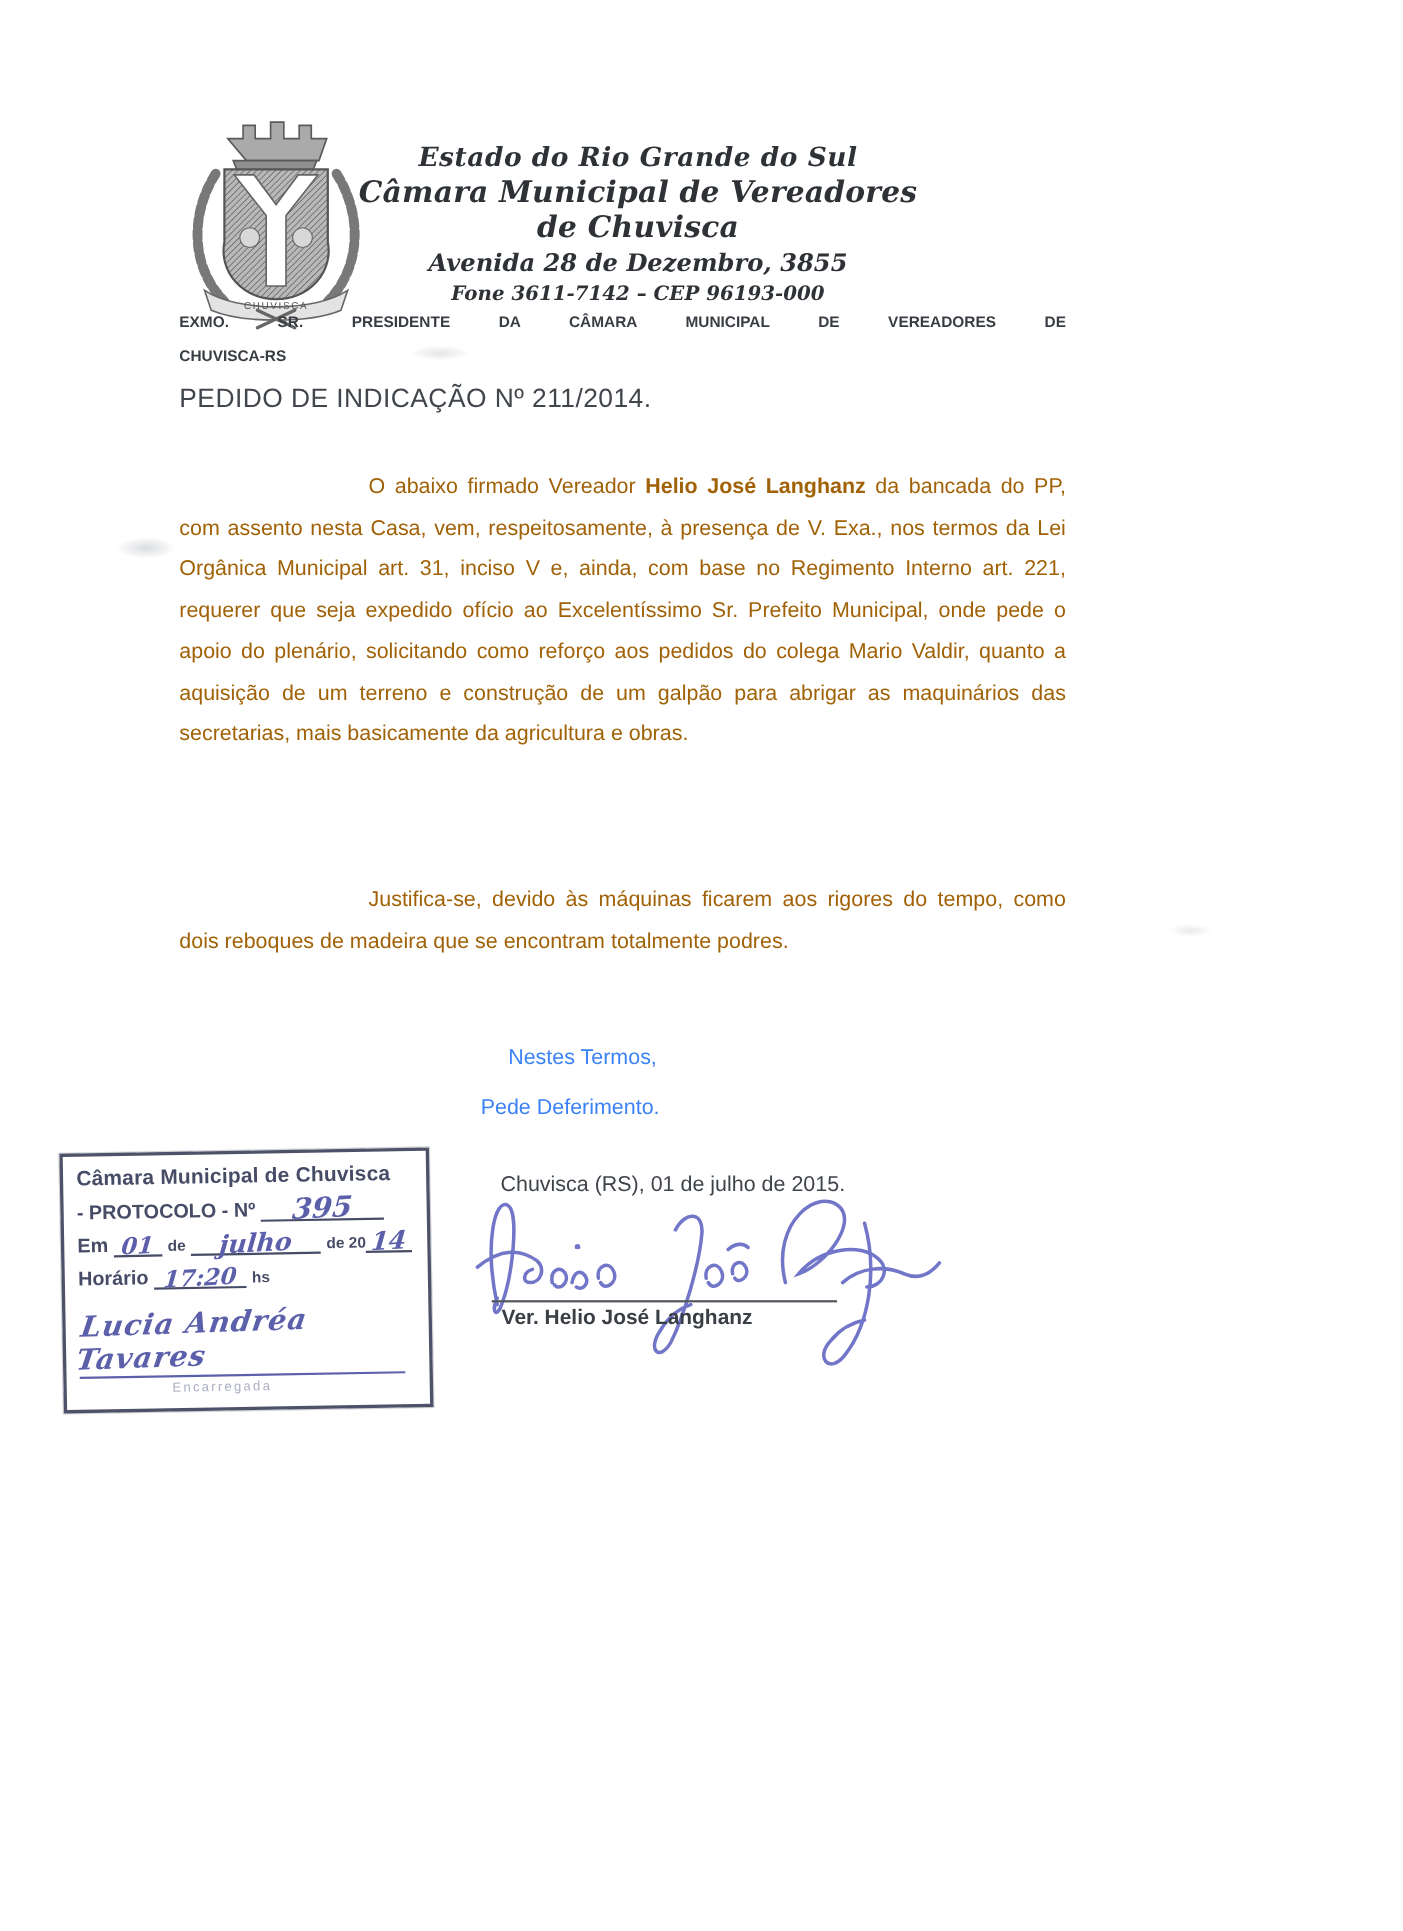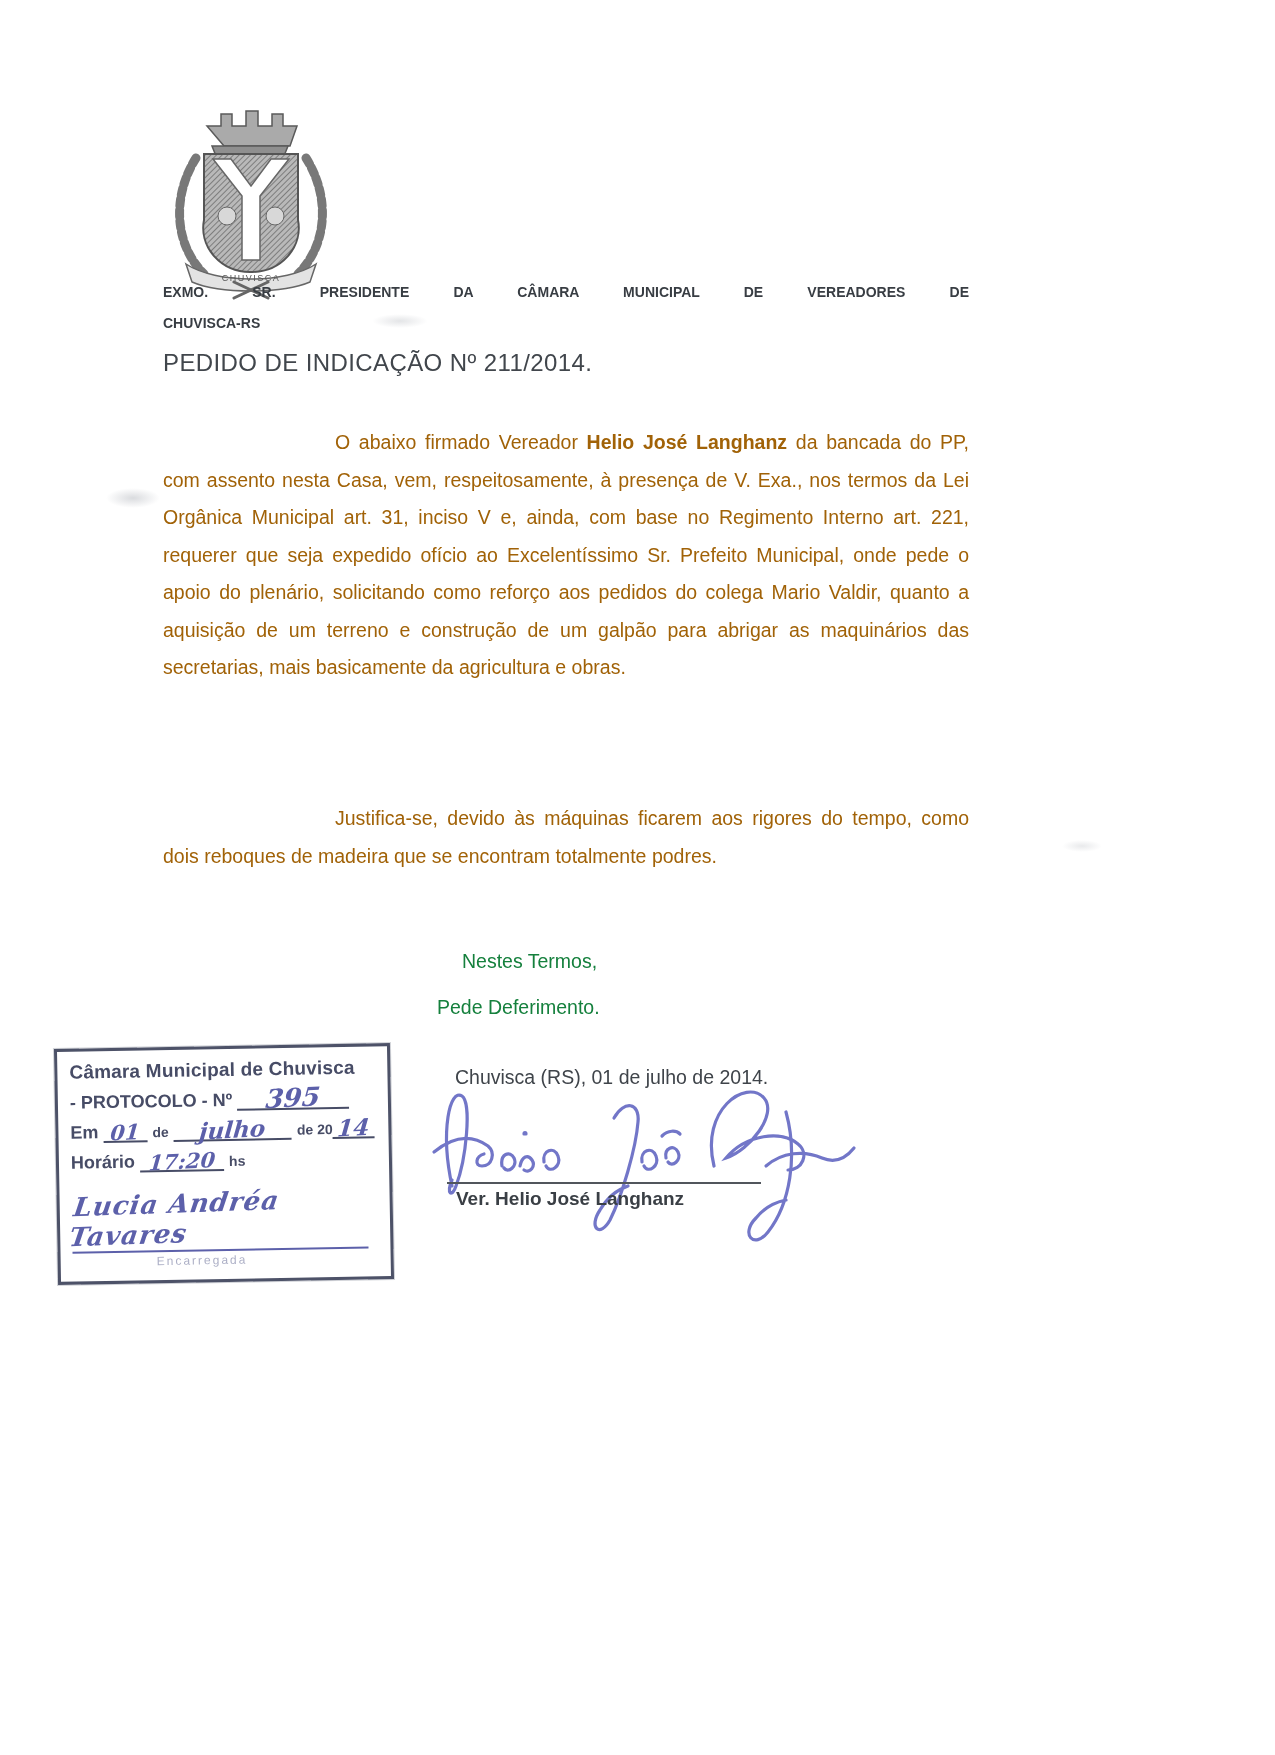--- a/index.html
+++ b/index.html
@@ -19,21 +19,21 @@
 
   
   .addressee { position:absolute; left:163px; top:277px; width:806px; font-weight:bold; font-size:14px; color:#383d43; line-height:31px; }
   .addr-l1 { text-align:justify; text-align-last:justify; }
   .doc-title { position:absolute; left:163px; top:349px; font-size:24px; letter-spacing:.4px; color:#41464c; }
 
   
   .bodytxt { position:absolute; left:163px; width:806px; margin:0; font-size:19.5px; line-height:37.5px; text-align:justify; color:#a16207; text-indent:172px; }
   .p1 { top:424px; }
   .p2 { top:800px; }
-  .closing { position:absolute; font-size:19.5px; color:#15803d; }
+  .closing { position:absolute; font-size:19.5px; color:#3b82f6; }
   .c1 { left:462px; top:950px; }
   .c2 { left:437px; top:996px; }
   .dateline { position:absolute; left:455px; top:1066px; font-size:19.5px; color:#3f444a; }
 
   
   .sig-svg { position:absolute; left:428px; top:1072px; width:432px; height:178px; }
   .sig-line { position:absolute; left:447px; top:1182px; width:314px; height:2px; background:#51565c; }
   .sig-name { position:absolute; left:456px; top:1188px; font-weight:bold; font-size:19px; color:#3a3f45; }
 
   
@@ -102,36 +102,42 @@
 
     <path d="M26,172 C56,192 126,192 156,172 L150,190 C122,202 60,202 32,190 Z" fill="#e3e3e3" stroke="#666" stroke-width="1.5"></path>
     <text x="91" y="189" text-anchor="middle" font-size="9" letter-spacing="1.5" fill="#555" font-family="Liberation Sans, sans-serif">CHUVISCA</text>
 
     <g stroke="#666" stroke-width="3" stroke-linecap="round">
       <line x1="74" y1="190" x2="108" y2="206"></line>
       <line x1="108" y1="190" x2="74" y2="206"></line>
     </g>
   </svg>
 
+  <div class="lh-text">
+    <div class="lh1">Estado do Rio Grande do Sul</div>
+    <div class="lh2">Câmara Municipal de Vereadores de Chuvisca</div>
+    <div class="lh3">Avenida 28 de Dezembro, 3855</div>
+    <div class="lh4">Fone 3611-7142 – CEP 96193-000</div>
+  </div>
 
   <div class="addressee">
     <div class="addr-l1">EXMO. SR. PRESIDENTE DA CÂMARA MUNICIPAL DE VEREADORES DE</div>
     <div class="addr-l2">CHUVISCA-RS</div>
   </div>
 
   <div class="doc-title">PEDIDO DE INDICAÇÃO Nº 211/2014.</div>
 
   <p class="bodytxt p1"><span>O abaixo firmado Vereador </span><strong>Helio José Langhanz</strong><span> da bancada do PP, com assento nesta Casa, vem, respeitosamente, à presença de V. Exa., nos termos da Lei Orgânica Municipal art. 31, inciso V e, ainda, com base no Regimento Interno art. 221, requerer que seja expedido ofício ao Excelentíssimo Sr. Prefeito Municipal, onde pede o apoio do plenário, solicitando como reforço aos pedidos do colega Mario Valdir, quanto a aquisição de um terreno e construção de um galpão para abrigar as maquinários das secretarias, mais basicamente da agricultura e obras.</span></p>
 
   <p class="bodytxt p2">Justifica-se, devido às máquinas ficarem aos rigores do tempo, como dois reboques de madeira que se encontram totalmente podres.</p>
 
   <div class="closing c1">Nestes Termos,</div>
   <div class="closing c2">Pede Deferimento.</div>
 
-  <div class="dateline">Chuvisca (RS), 01 de julho de 2014.</div>
+  <div class="dateline">Chuvisca (RS), 01 de julho de 2015.</div>
 
   <svg class="sig-svg" viewBox="0 0 432 178" xmlns="http://www.w3.org/2000/svg" fill="none" stroke="#7276c8" stroke-width="3.2" stroke-linecap="round">
     <path d="M24,114 C12,58 22,16 34,24 C44,31 38,88 28,114 C24,126 18,122 24,108"></path>
     <path d="M6,80 C28,62 46,64 60,74 C68,81 64,94 54,94 C46,94 48,84 56,82"></path>
     <path d="M74,94 C72,82 82,78 86,86 C90,94 80,102 76,96"></path>
     <path d="M96,62 C96,60 98,60 98,62 M92,94 C94,84 100,82 104,88 C108,94 102,102 96,98"></path>
     <path d="M116,90 C114,78 126,74 130,84 C134,94 122,102 118,94"></path>
     <path d="M186,46 C196,28 212,30 210,50 C208,76 194,124 182,148 C172,166 160,156 172,138 C179,126 188,118 200,114"></path>
     <path d="M214,90 C212,78 224,74 228,84 C232,94 220,102 216,94"></path>
     <path d="M238,86 C236,76 246,72 250,80 C254,88 244,96 240,90 M234,64 C240,58 248,58 252,62"></path>

